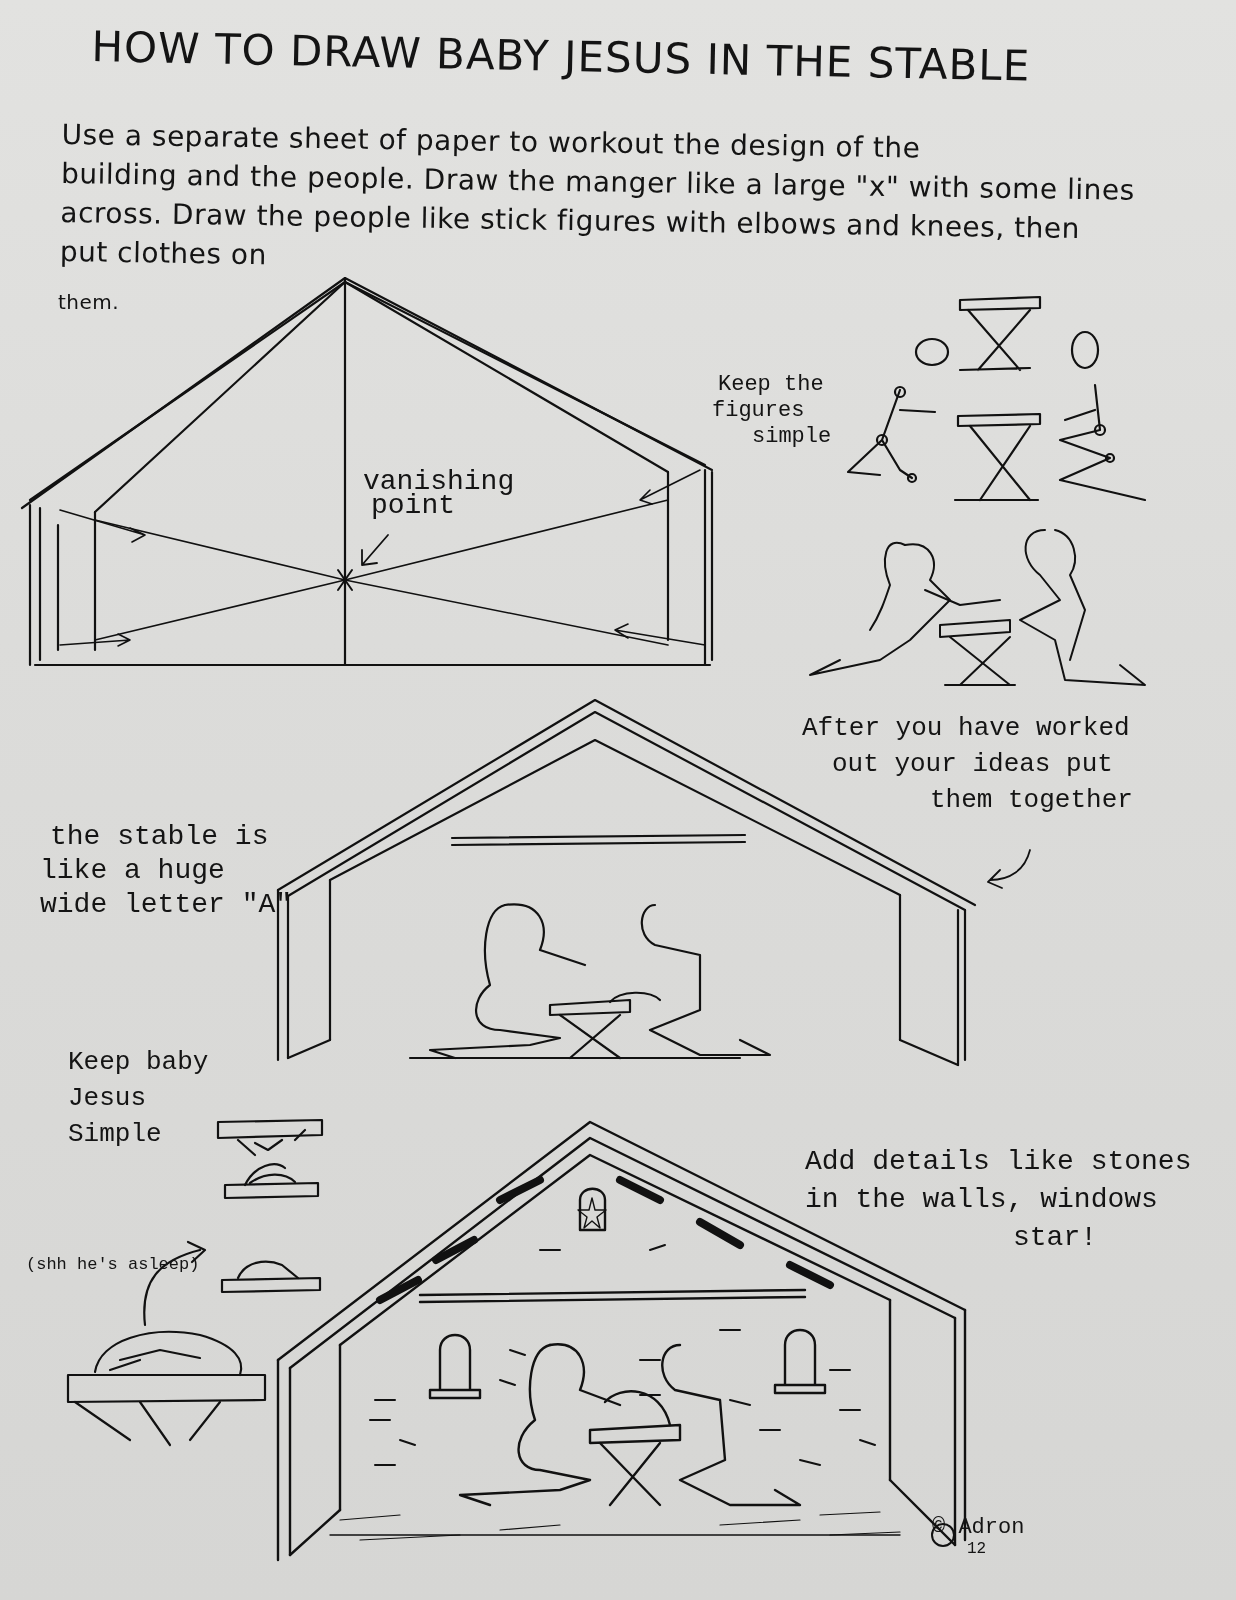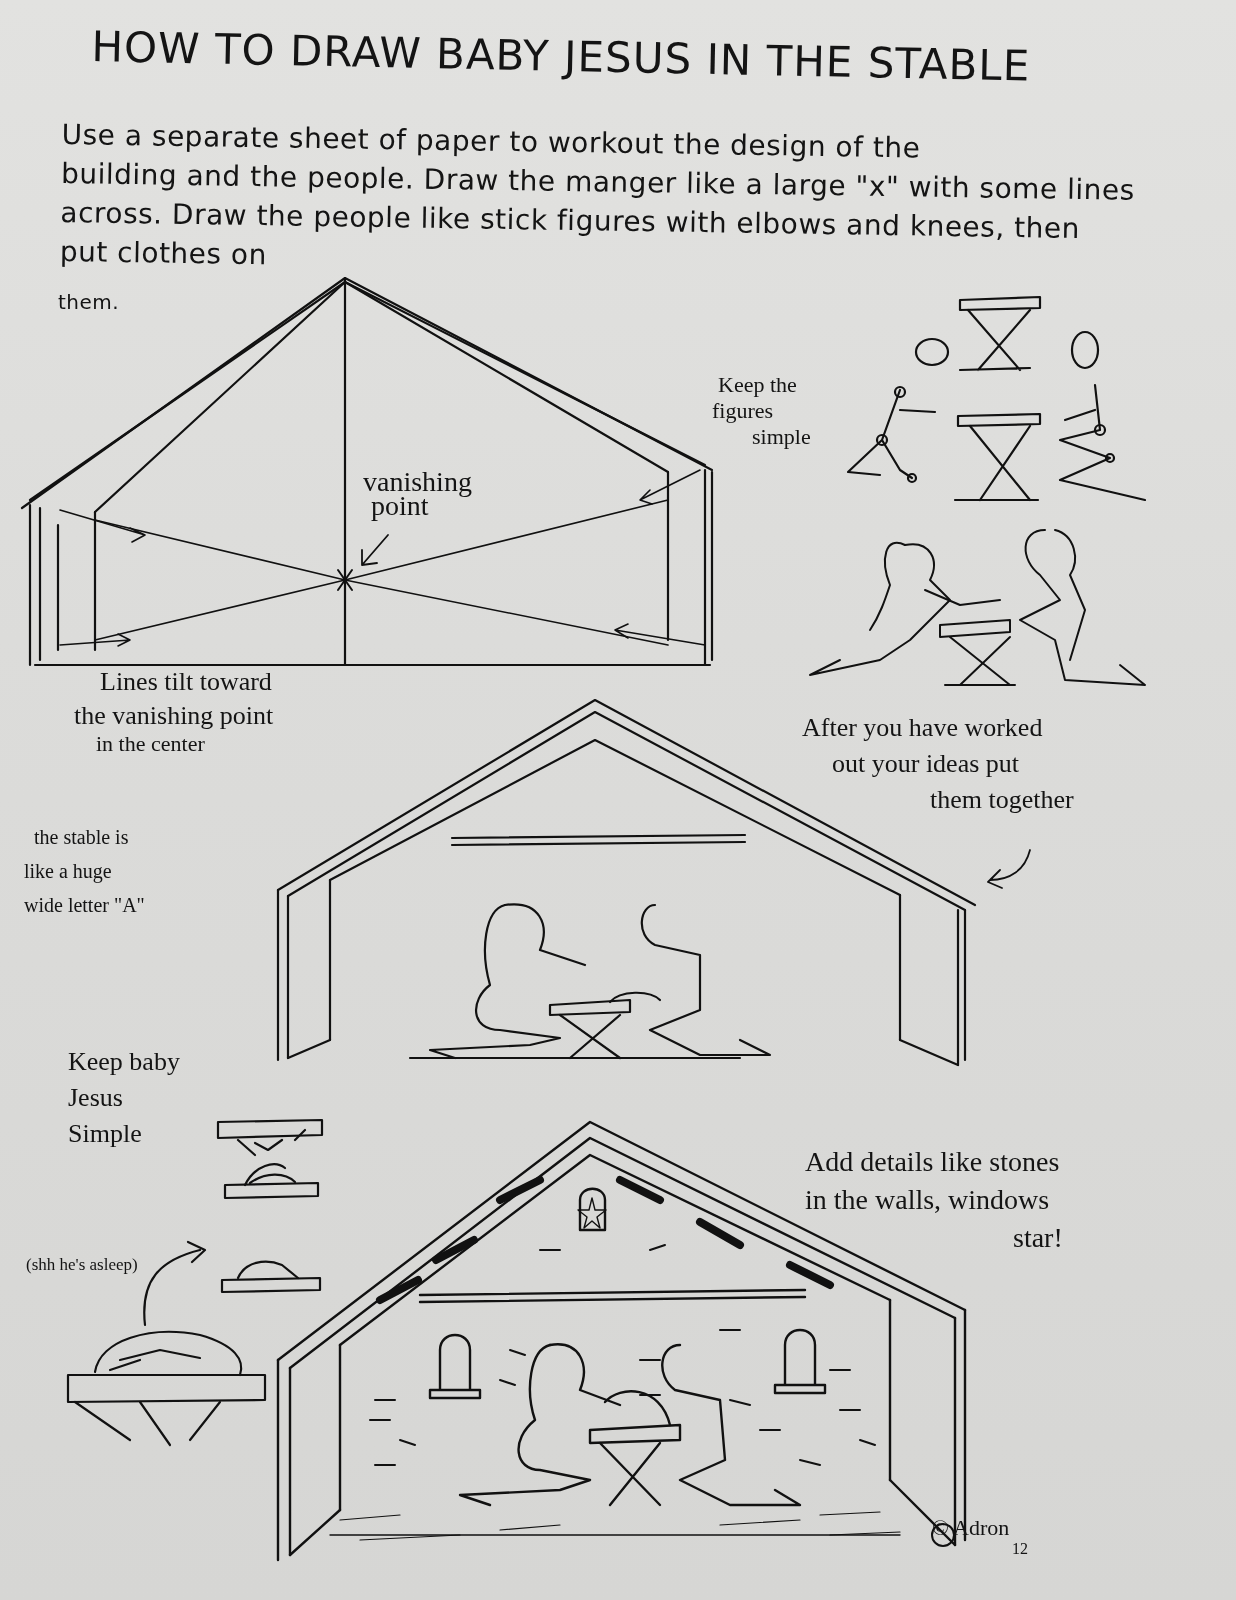--- a/index.html
+++ b/index.html
@@ -6,21 +6,21 @@
   body{width:1236px;height:1600px;background:#dcdcda;overflow:hidden;}
   .page{position:relative;width:1236px;height:1600px;
     background:linear-gradient(180deg,#e2e2e0 0%,#dcdcda 40%,#d6d6d4 100%);
     font-family:"DejaVu Sans",sans-serif;color:#111;}
   .hand{position:absolute;font-family:"DejaVu Sans",sans-serif;color:#141414;
     letter-spacing:0.5px;white-space:nowrap;font-weight:normal;}
   .title{left:92px;top:22px;font-size:42px;letter-spacing:1px;transform:rotate(1.2deg);transform-origin:left top;}
   .intro{left:62px;top:115px;font-size:28px;line-height:39px;transform:rotate(0.9deg);transform-origin:left top;}
   .intro span{display:block;}
   .them{left:58px;top:290px;font-size:20px;}
-  .note{position:absolute;font-size:24px;line-height:34px;white-space:nowrap;color:#141414;font-family:Liberation Serif, serif;}
+  .note{position:absolute;font-size:24px;line-height:34px;white-space:nowrap;color:#141414;font-family:Liberation Mono, monospace;}
   .note span{display:block;}
   svg.art{position:absolute;left:0;top:0;}
   svg.art *{fill:none;stroke:#111;stroke-linecap:round;stroke-linejoin:round;}
 </style>
 </head>
 <body>
 
 <div class="page">
 
   <div class="hand title">HOW TO DRAW BABY JESUS IN THE STABLE</div>
@@ -140,33 +140,28 @@
 
     <path d="M1030 850 C1025 870 1010 880 990 880 M1000 870 L988 882 L1002 888" stroke-width="1.8"></path>
 
     <circle cx="943" cy="1535" r="11" stroke-width="2"></circle>
   </svg>
 
   <div class="note" style="left:363px;top:470px;font-size:28px;line-height:24px;">
     <span>vanishing</span>
     <span style="padding-left:8px">point</span>
   </div>
-  <div class="note" style="left:100px;top:665px;font-size:26px;line-height:34px;">
-    <span>Lines tilt toward</span>
-    <span style="margin-left:-26px">the vanishing point</span>
-    <span style="margin-left:-4px;font-size:22px;line-height:22px">in the center</span>
-  </div>
 
   <div class="note" style="left:718px;top:372px;font-size:22px;line-height:26px;">
     <span>Keep the</span>
     <span style="margin-left:-6px">figures</span>
     <span style="margin-left:34px">simple</span>
   </div>
 
-  <div class="note" style="left:24px;top:820px;font-size:20px;line-height:34px;">
+  <div class="note" style="left:40px;top:820px;font-size:28px;line-height:34px;">
     <span style="margin-left:10px">the stable is</span>
     <span>like a huge</span>
     <span>wide letter "A"</span>
   </div>
 
   <div class="note" style="left:802px;top:710px;font-size:26px;line-height:36px;">
     <span>After you have worked</span>
     <span style="margin-left:30px">out your ideas put</span>
     <span style="margin-left:128px">them together</span>
   </div>
@@ -179,16 +174,16 @@
   <div class="note" style="left:26px;top:1255px;font-size:17px;line-height:20px;">(shh he's asleep)</div>
 
   <div class="note" style="left:805px;top:1095px;font-size:28px;line-height:38px;margin-top:48px;">
     <span>Add details like stones</span>
     <span>in the walls, windows</span>
     <span style="margin-left:208px">star!</span>
   </div>
 
   <div class="note" style="left:932px;top:1516px;font-size:22px;line-height:24px;">
     <span>© Adron</span>
-    <span style="margin-left:80px;font-size:16px;line-height:18px">12</span>
+    <span style="margin-left:35px;font-size:16px;line-height:18px">12</span>
   </div>
 
 </div>
 
 </body></html>

